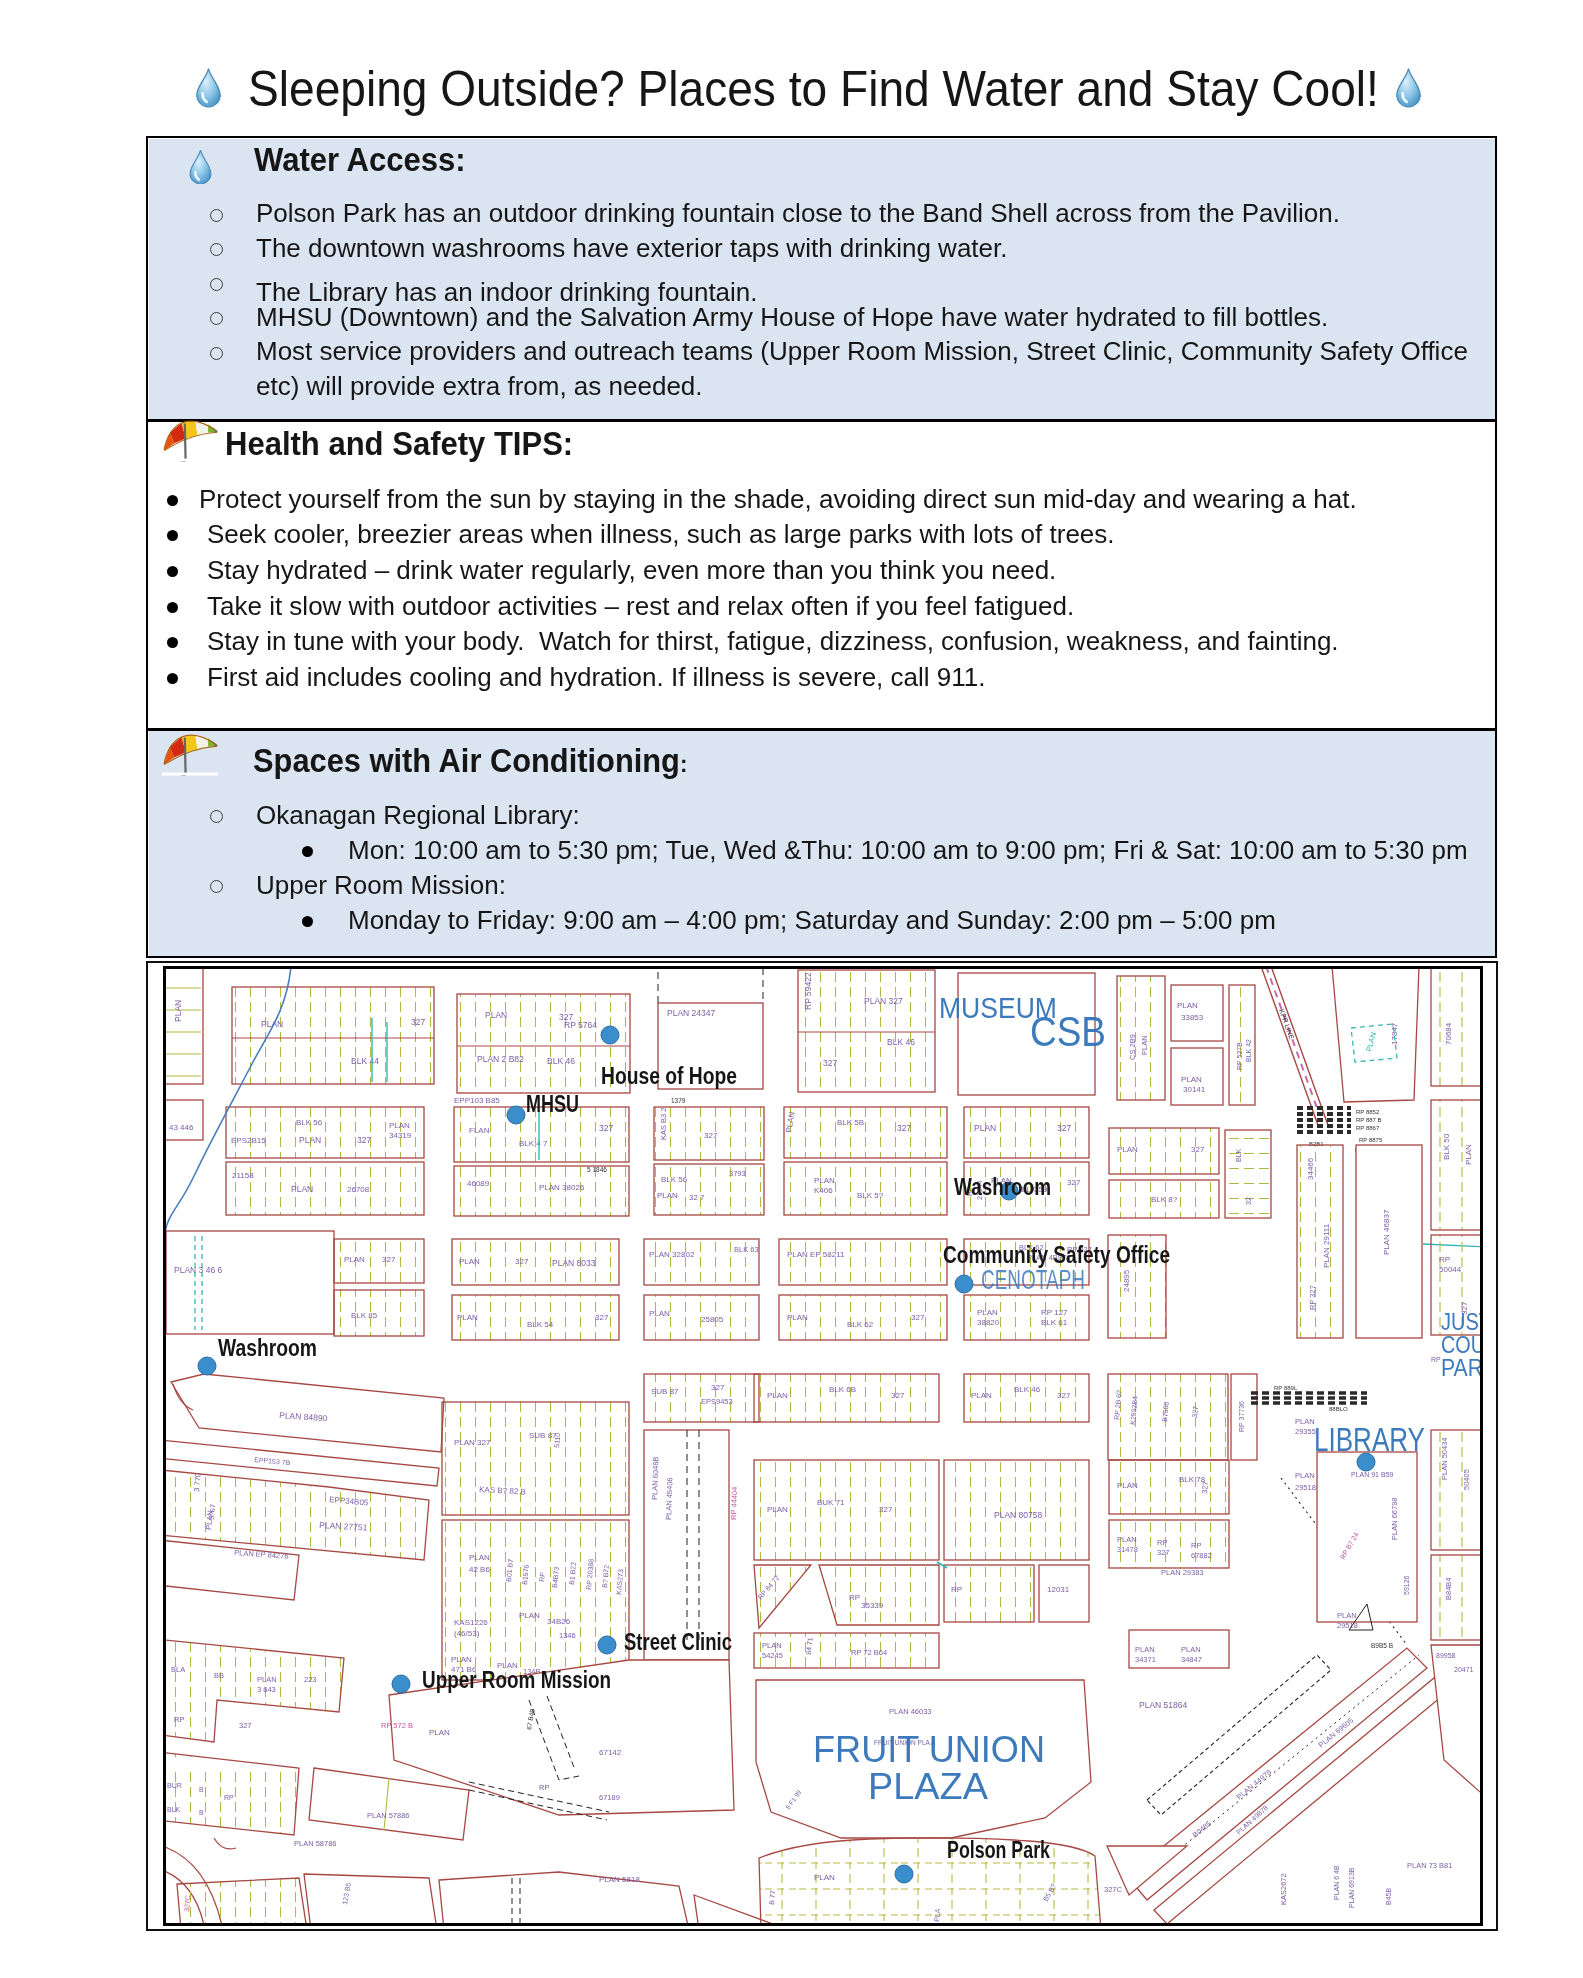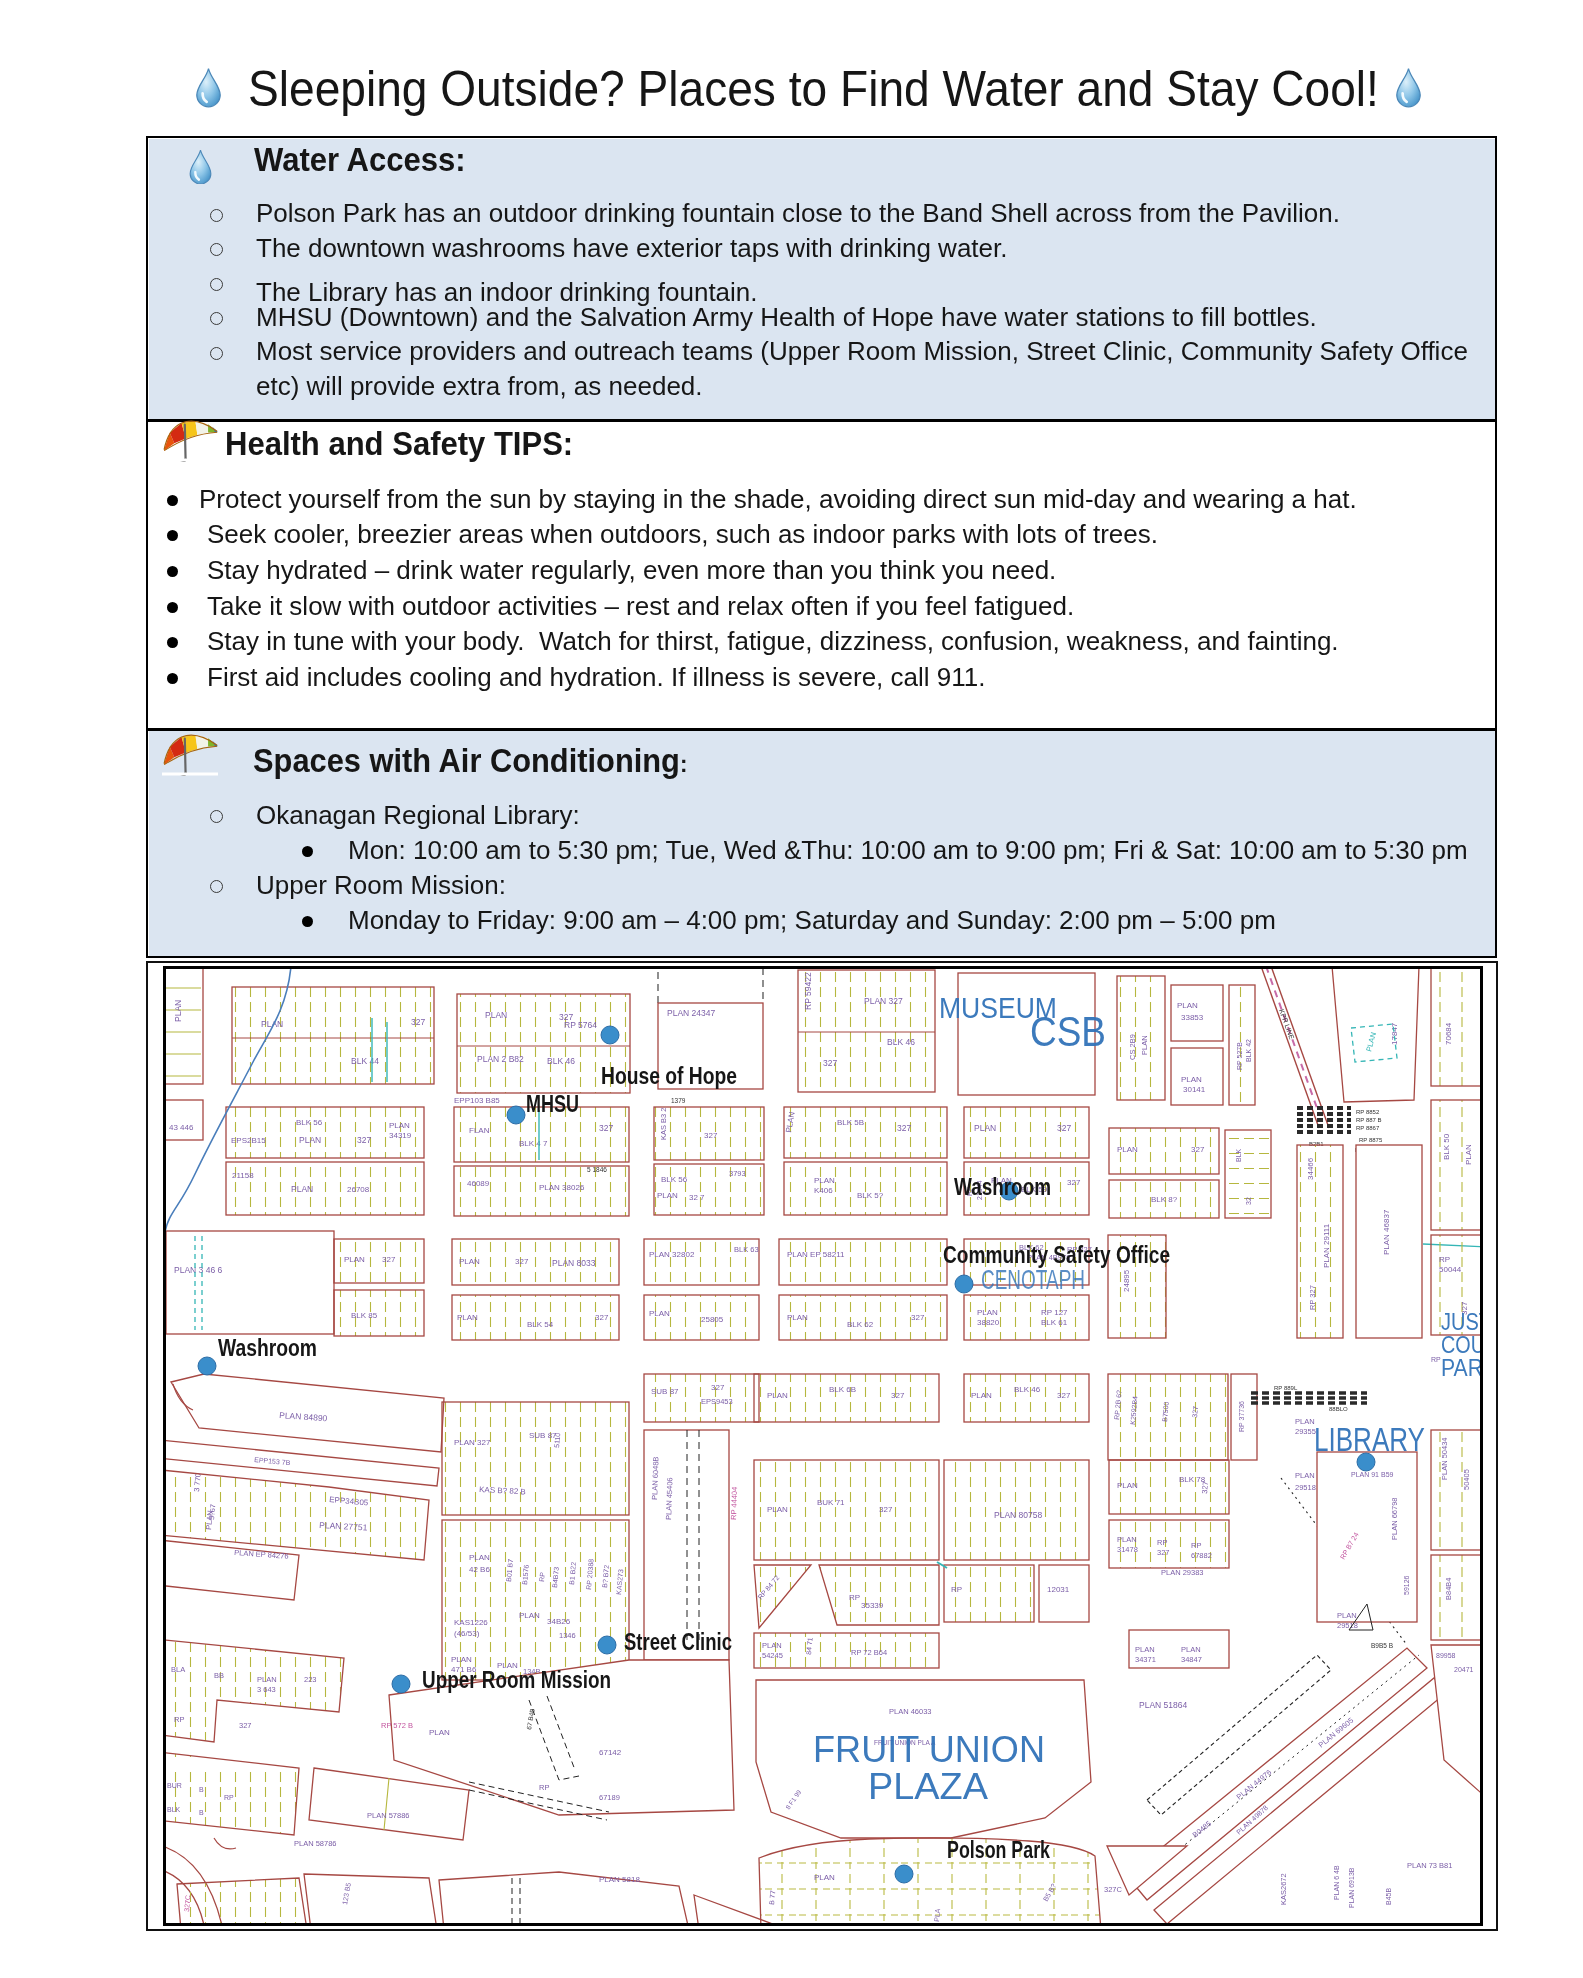--- a/index.html
+++ b/index.html
@@ -48,21 +48,21 @@
 <path d="M15 1.5 C17.5 12 28 21 28 31 a13 13 0 0 1 -26 0 C2 21 12.5 12 15 1.5 Z" fill="url(#dg3)" stroke="#4c88b8" stroke-width="1.4"></path>
 <path d="M8.5 29 a8 10 0 0 0 4.5 9.5" fill="none" stroke="#f2fafe" stroke-width="3" stroke-linecap="round"></path>
 </svg>
 <div class="abs hd" style="left:254px;top:143.3px;transform:scaleX(0.94);">Water Access:</div>
 <div class="abs bt" style="left:256px;top:200.4px">Polson Park has an outdoor drinking fountain close to the Band Shell across from the Pavilion.</div>
 <div class="abs ob" style="left:209.5px;top:208.5px"></div>
 <div class="abs bt" style="left:256px;top:234.9px">The downtown washrooms have exterior taps with drinking water.</div>
 <div class="abs ob" style="left:209.5px;top:243.0px"></div>
 <div class="abs bt" style="left:256px;top:279px">The Library has an indoor drinking fountain.</div>
 <div class="abs ob" style="left:209.5px;top:277.5px"></div>
-<div class="abs bt" style="left:256px;top:303.9px">MHSU (Downtown) and the Salvation Army Health of Hope have water stations to fill bottles.</div>
+<div class="abs bt" style="left:256px;top:303.9px">MHSU (Downtown) and the Salvation Army House of Hope have water hydrated to fill bottles.</div>
 <div class="abs ob" style="left:209.5px;top:312.0px"></div>
 <div class="abs bt" style="left:256px;top:338.4px">Most service providers and outreach teams (Upper Room Mission, Street Clinic, Community Safety Office</div>
 <div class="abs ob" style="left:209.5px;top:346.5px"></div>
 <div class="abs bt" style="left:256px;top:372.9px">etc) will provide extra from, as needed.</div>
 <svg width="66" height="42" viewBox="0 0 66 42" style="position:absolute;left:160px;top:420px">
 <g transform="rotate(-8 30 20)">
 <polygon points="3,27 3,26 11,10 14,21" fill="#e8540c"></polygon>
 <polygon points="14,21 11,10 24,2 26,18" fill="#d42a12"></polygon>
 <polygon points="26,18 24,2 38,2 38,16" fill="#f6c51a"></polygon>
 <polygon points="38,16 38,2 50,7 49,15" fill="#f2f3e8"></polygon>
@@ -71,21 +71,21 @@
 <path d="M3 26 Q10 6 24 2 Q40 -2 58 15" fill="none" stroke="#a8650f" stroke-width="1.2"></path>
 <path d="M3 27 Q30 14 58 16" fill="none" stroke="#a8650f" stroke-width="1"></path>
 <path d="M27 4 L23 38" stroke="#666" stroke-width="2.2" stroke-linecap="round"></path>
 <path d="M23 38 q-1.5 4 -6 3.4" stroke="#666" stroke-width="2.2" fill="none" stroke-linecap="round"></path>
 </g>
 <path d="M2 40 H58" stroke="#ffffff" stroke-width="3"></path>
 </svg>
 <div class="abs hd" style="left:225px;top:426.6px;transform:scaleX(0.94);">Health and Safety TIPS:</div>
 <div class="abs bt" style="left:199px;top:485.5px">Protect yourself from the sun by staying in the shade, avoiding direct sun mid-day and wearing a hat.</div>
 <div class="abs db" style="left:166.5px;top:494.6px"></div>
-<div class="abs bt" style="left:207px;top:521.2px">Seek cooler, breezier areas when outdoors, such as indoor parks with lots of trees.</div>
+<div class="abs bt" style="left:207px;top:521.2px">Seek cooler, breezier areas when illness, such as large parks with lots of trees.</div>
 <div class="abs db" style="left:166.5px;top:530.3px"></div>
 <div class="abs bt" style="left:207px;top:556.9px">Stay hydrated – drink water regularly, even more than you think you need.</div>
 <div class="abs db" style="left:166.5px;top:566.0px"></div>
 <div class="abs bt" style="left:207px;top:592.6px">Take it slow with outdoor activities – rest and relax often if you feel fatigued.</div>
 <div class="abs db" style="left:166.5px;top:601.7px"></div>
 <div class="abs bt" style="left:207px;top:628.3px">Stay in tune with your body.&nbsp; Watch for thirst, fatigue, dizziness, confusion, weakness, and fainting.</div>
 <div class="abs db" style="left:166.5px;top:637.4px"></div>
 <div class="abs bt" style="left:207px;top:664.0px">First aid includes cooling and hydration. If illness is severe, call 911.</div>
 <div class="abs db" style="left:166.5px;top:673.1px"></div>
 <svg width="66" height="42" viewBox="0 0 66 42" style="position:absolute;left:160px;top:734px">

